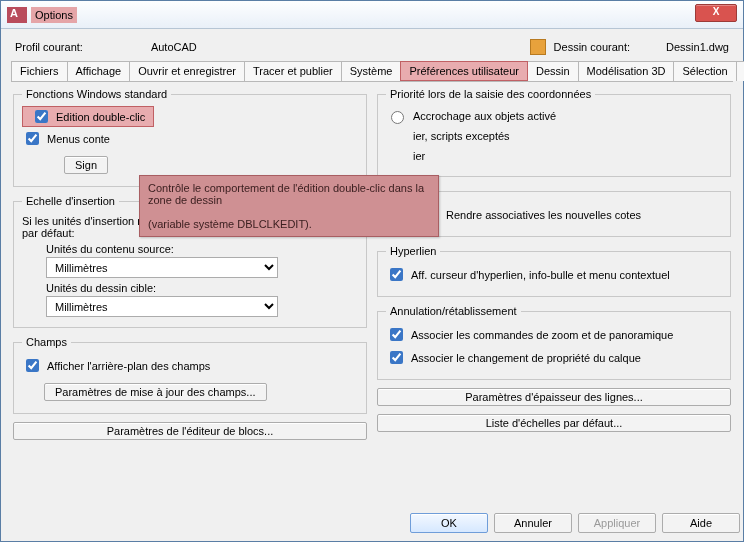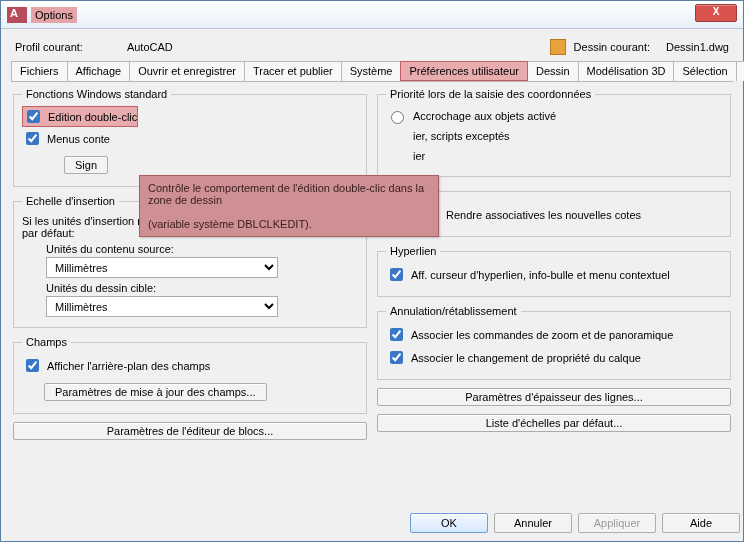--- a/index.html
+++ b/index.html
@@ -5,33 +5,33 @@
   * { box-sizing: border-box; font-family: "Segoe UI", Tahoma, sans-serif; font-size: 11px; }
   body { margin: 0; padding: 0; background: #fff; }
   .window { width: 744px; height: 542px; border: 1px solid #5a7ea5; background: #f0f0f0; position: relative; }
   .titlebar { height: 28px; background: linear-gradient(#fdfeff, #e9f0f8); border-bottom: 1px solid #b6c5d4; position: relative; display: flex; align-items: center; }
   .titlebar .app-icon { width: 20px; height: 16px; margin-left: 6px; background: #b94c5c; position: relative; }
   .titlebar .app-icon::before { content: "A"; color: #fff; font-weight: bold; position: absolute; left: 3px; top: 0; }
   .titlebar .title-hl { background: #e5a5a8; padding: 2px 4px; margin-left: 4px; color: #000; }
   .titlebar .close { position: absolute; right: 6px; top: 3px; width: 42px; height: 18px; background: #d9534f; border: 1px solid #9c3b38; border-radius: 2px; color: #fff; text-align: center; line-height: 14px; font-weight: bold; box-shadow: inset 0 1px 0 rgba(255,255,255,.3); font-size: 10px;}
   .content { padding: 6px 10px 10px; position: relative; }
   .profile-row { display: flex; align-items: center; padding: 4px 4px 6px; gap: 8px; }
-  .profile-row .val { margin-left: 36px; }
+  .profile-row .val { margin-left: 60px; }
   .profile-row .dwg-icon { width: 16px; height: 16px; background: #e8a23c; border: 1px solid #b87a20; }
   .tabs { display: flex; border-bottom: 1px solid #b8b8b8; }
   .tab { border: 1px solid #b8b8b8; border-bottom: none; padding: 3px 8px; background: #f7f7f7; margin-right: -1px; cursor: pointer; white-space: nowrap; }
   .tab.active { background: #ffffff; position: relative; z-index: 2; }
   .tab.hl { background: #e8acaf; border: 1px solid #c06064; }
   .panel { display: flex; gap: 10px; padding: 6px 2px; position: relative; }
   .col { flex: 1; display: flex; flex-direction: column; gap: 8px; }
   fieldset { border: 1px solid #c8c8c8; padding: 6px 8px 10px; margin: 0; }
   legend { padding: 0 4px; }
   .chk { display: flex; align-items: center; gap: 5px; padding: 2px 0; }
   .chk input { accent-color: #3a76c6; }
-  .chk.hl { background: #e8acaf; border: 1px solid #c06064; display: inline-flex; padding: 0 0; }
+  .chk.hl { background: #e8acaf; border: 1px solid #c06064; display: inline-flex; padding: 0 8px; }
   .btn { background: #f3f3f3; border: 1px solid #acacac; border-radius: 2px; padding: 2px 10px; cursor: pointer; box-shadow: inset 0 1px 0 #fff; }
   .subtxt { margin: 2px 0 4px; }
   .combo { display: flex; position: relative; }
   .combo select { width: 232px; height: 21px; border: 1px solid #acacac; background: #fff; padding: 1px 4px; }
   .combo-lbl { margin: 4px 0 2px 24px; }
   .combo-wrap { margin-left: 24px; }
   .radio-row { display: flex; align-items: center; gap: 6px; padding: 2px 0; }
   .icon-yellow { width: 16px; height: 16px; background: #f4c430; border: 1px solid #c99a12; }
   .wide-right { display: flex; flex-direction:column; gap:8px;}
   .wide-right .btn { width:100%; text-align:center;}
@@ -52,21 +52,21 @@
     <div class="close">X</div>
   </div>
 
   <div class="content">
     <div class="profile-row">
       <span>Profil courant:</span>
       <span class="val">AutoCAD</span>
       <span style="flex:1"></span>
       <div class="dwg-icon"></div>
       <span>Dessin courant:</span>
-      <span style="margin-left:8px">Dessin1.dwg</span>
+      <span style="margin-left:28px">Dessin1.dwg</span>
     </div>
 
     <div class="tabs">
       <div class="tab">Fichiers</div>
       <div class="tab">Affichage</div>
       <div class="tab">Ouvrir et enregistrer</div>
       <div class="tab">Tracer et publier</div>
       <div class="tab">Système</div>
       <div class="tab hl active">Préférences utilisateur</div>
       <div class="tab">Dessin</div>

